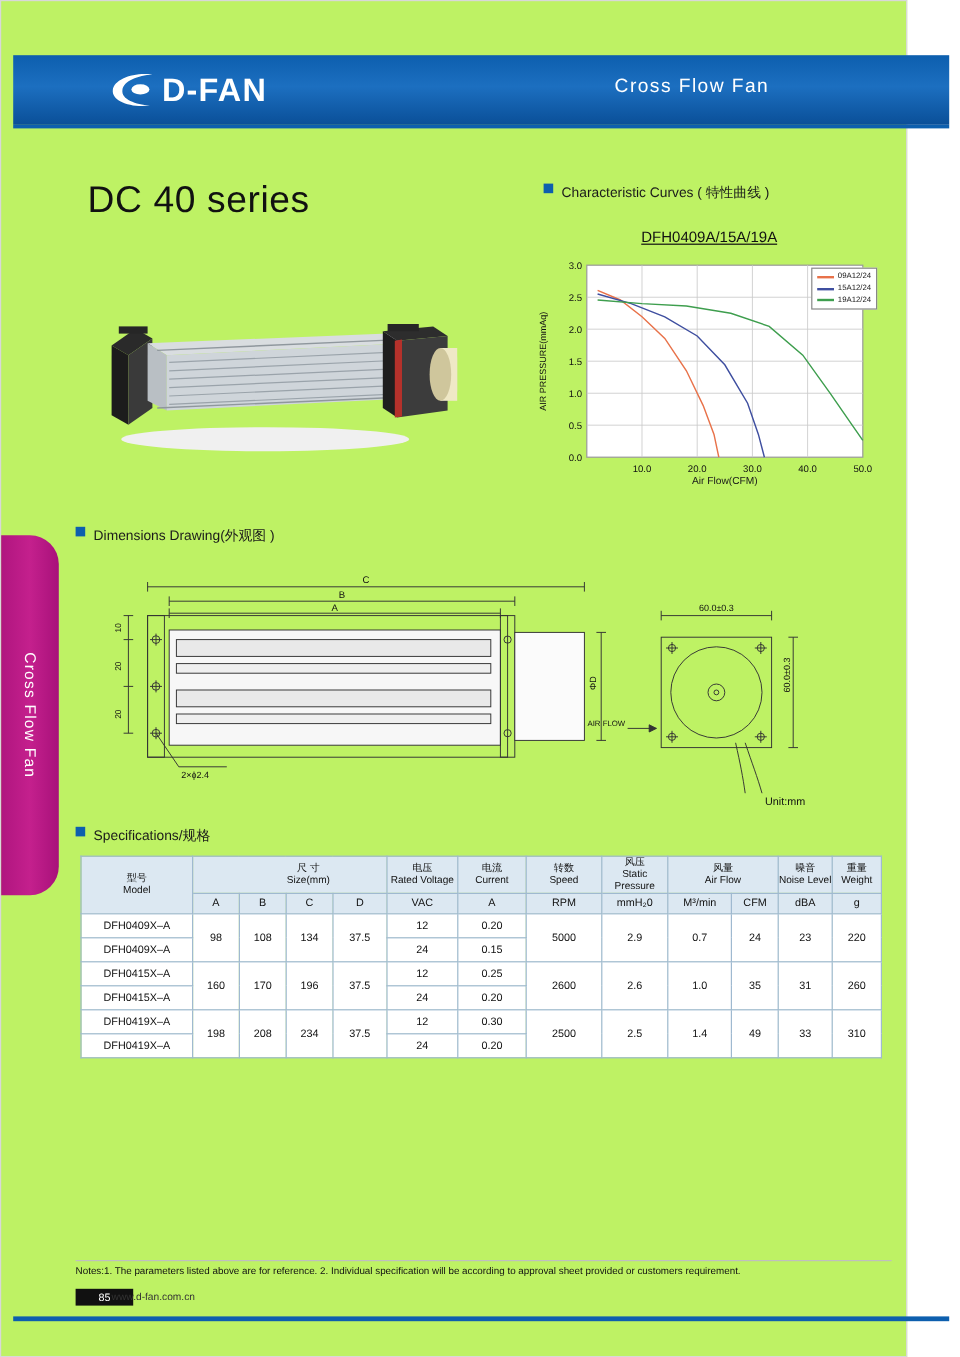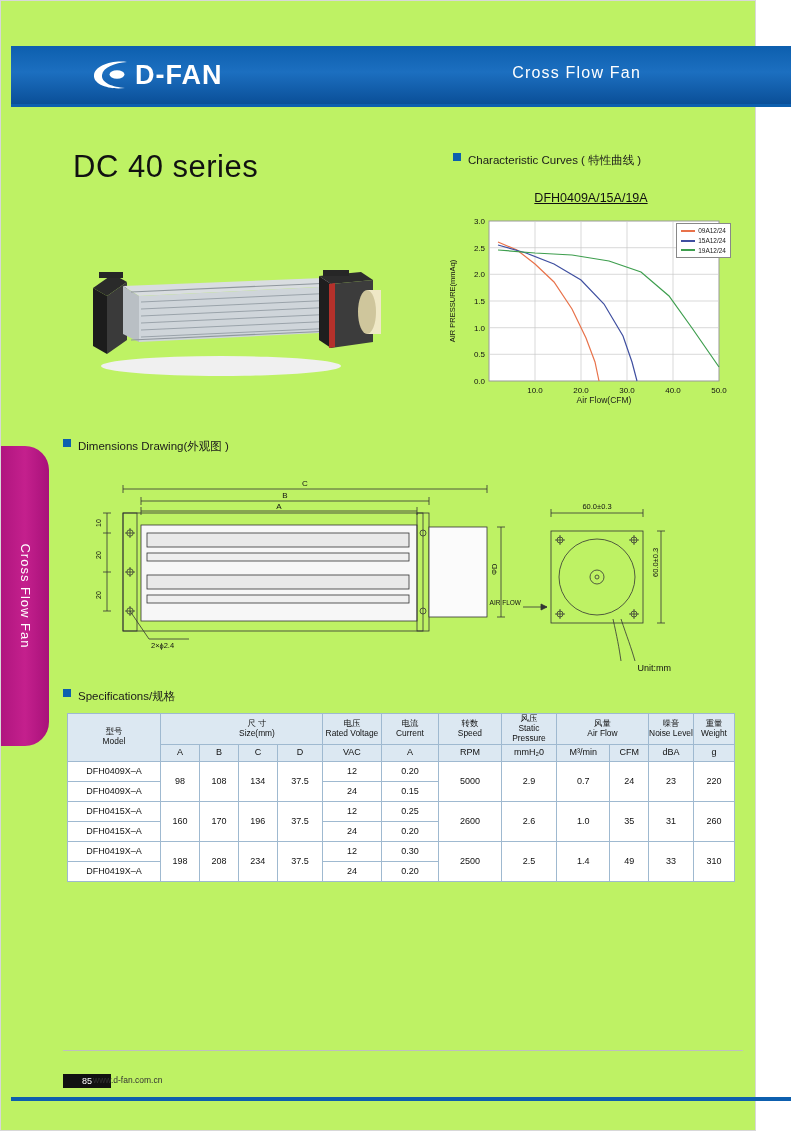--- a/index.html
+++ b/index.html
@@ -509,17 +509,18 @@
       </tr>
       <tr>
         <td class="model">DFH0419X–A</td>
         <td>24</td>
         <td>0.20</td>
       </tr>
     </tbody>
   </table>
 
   <div class="note-line"></div>
+  <div class="notes">Notes:1. The parameters listed above are for reference.   2. Individual specification will be according to approval sheet provided or customers requirement.</div>
   <div class="pagebox">85</div>
   <div class="siteurl">www.d-fan.com.cn</div>
   <div class="footer-bar"></div>
 
 </div>
 
 </body></html>

